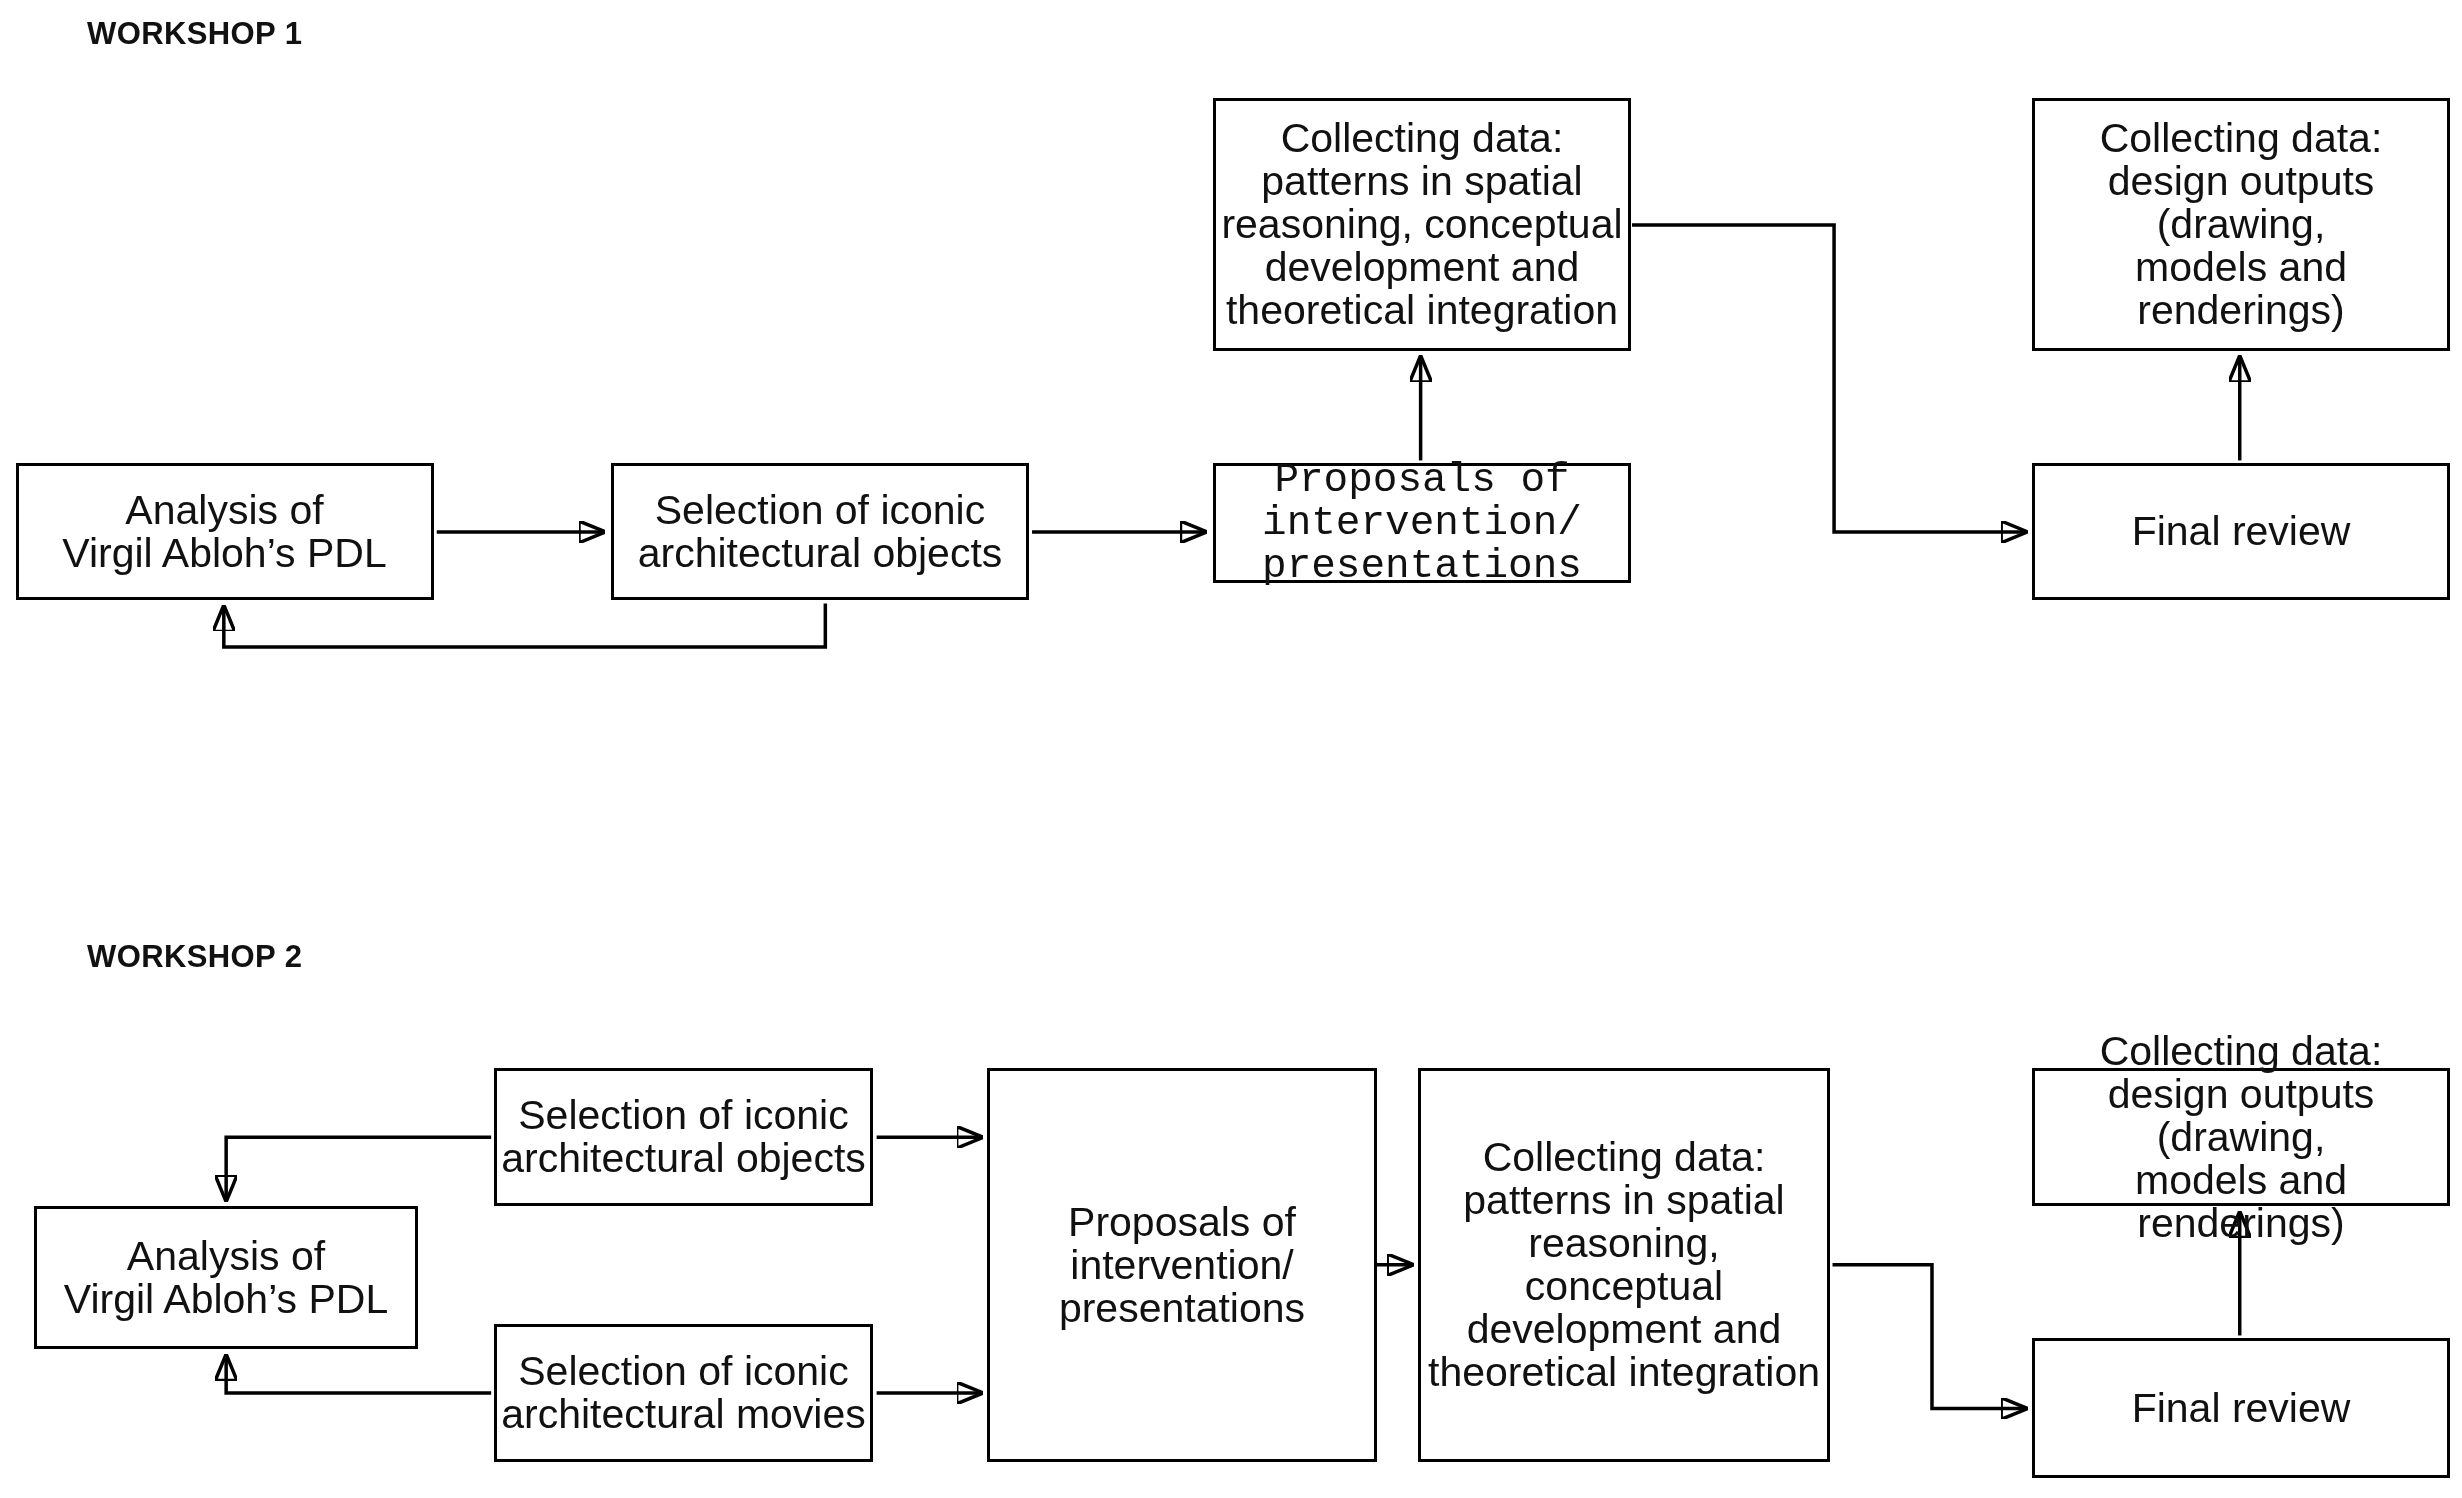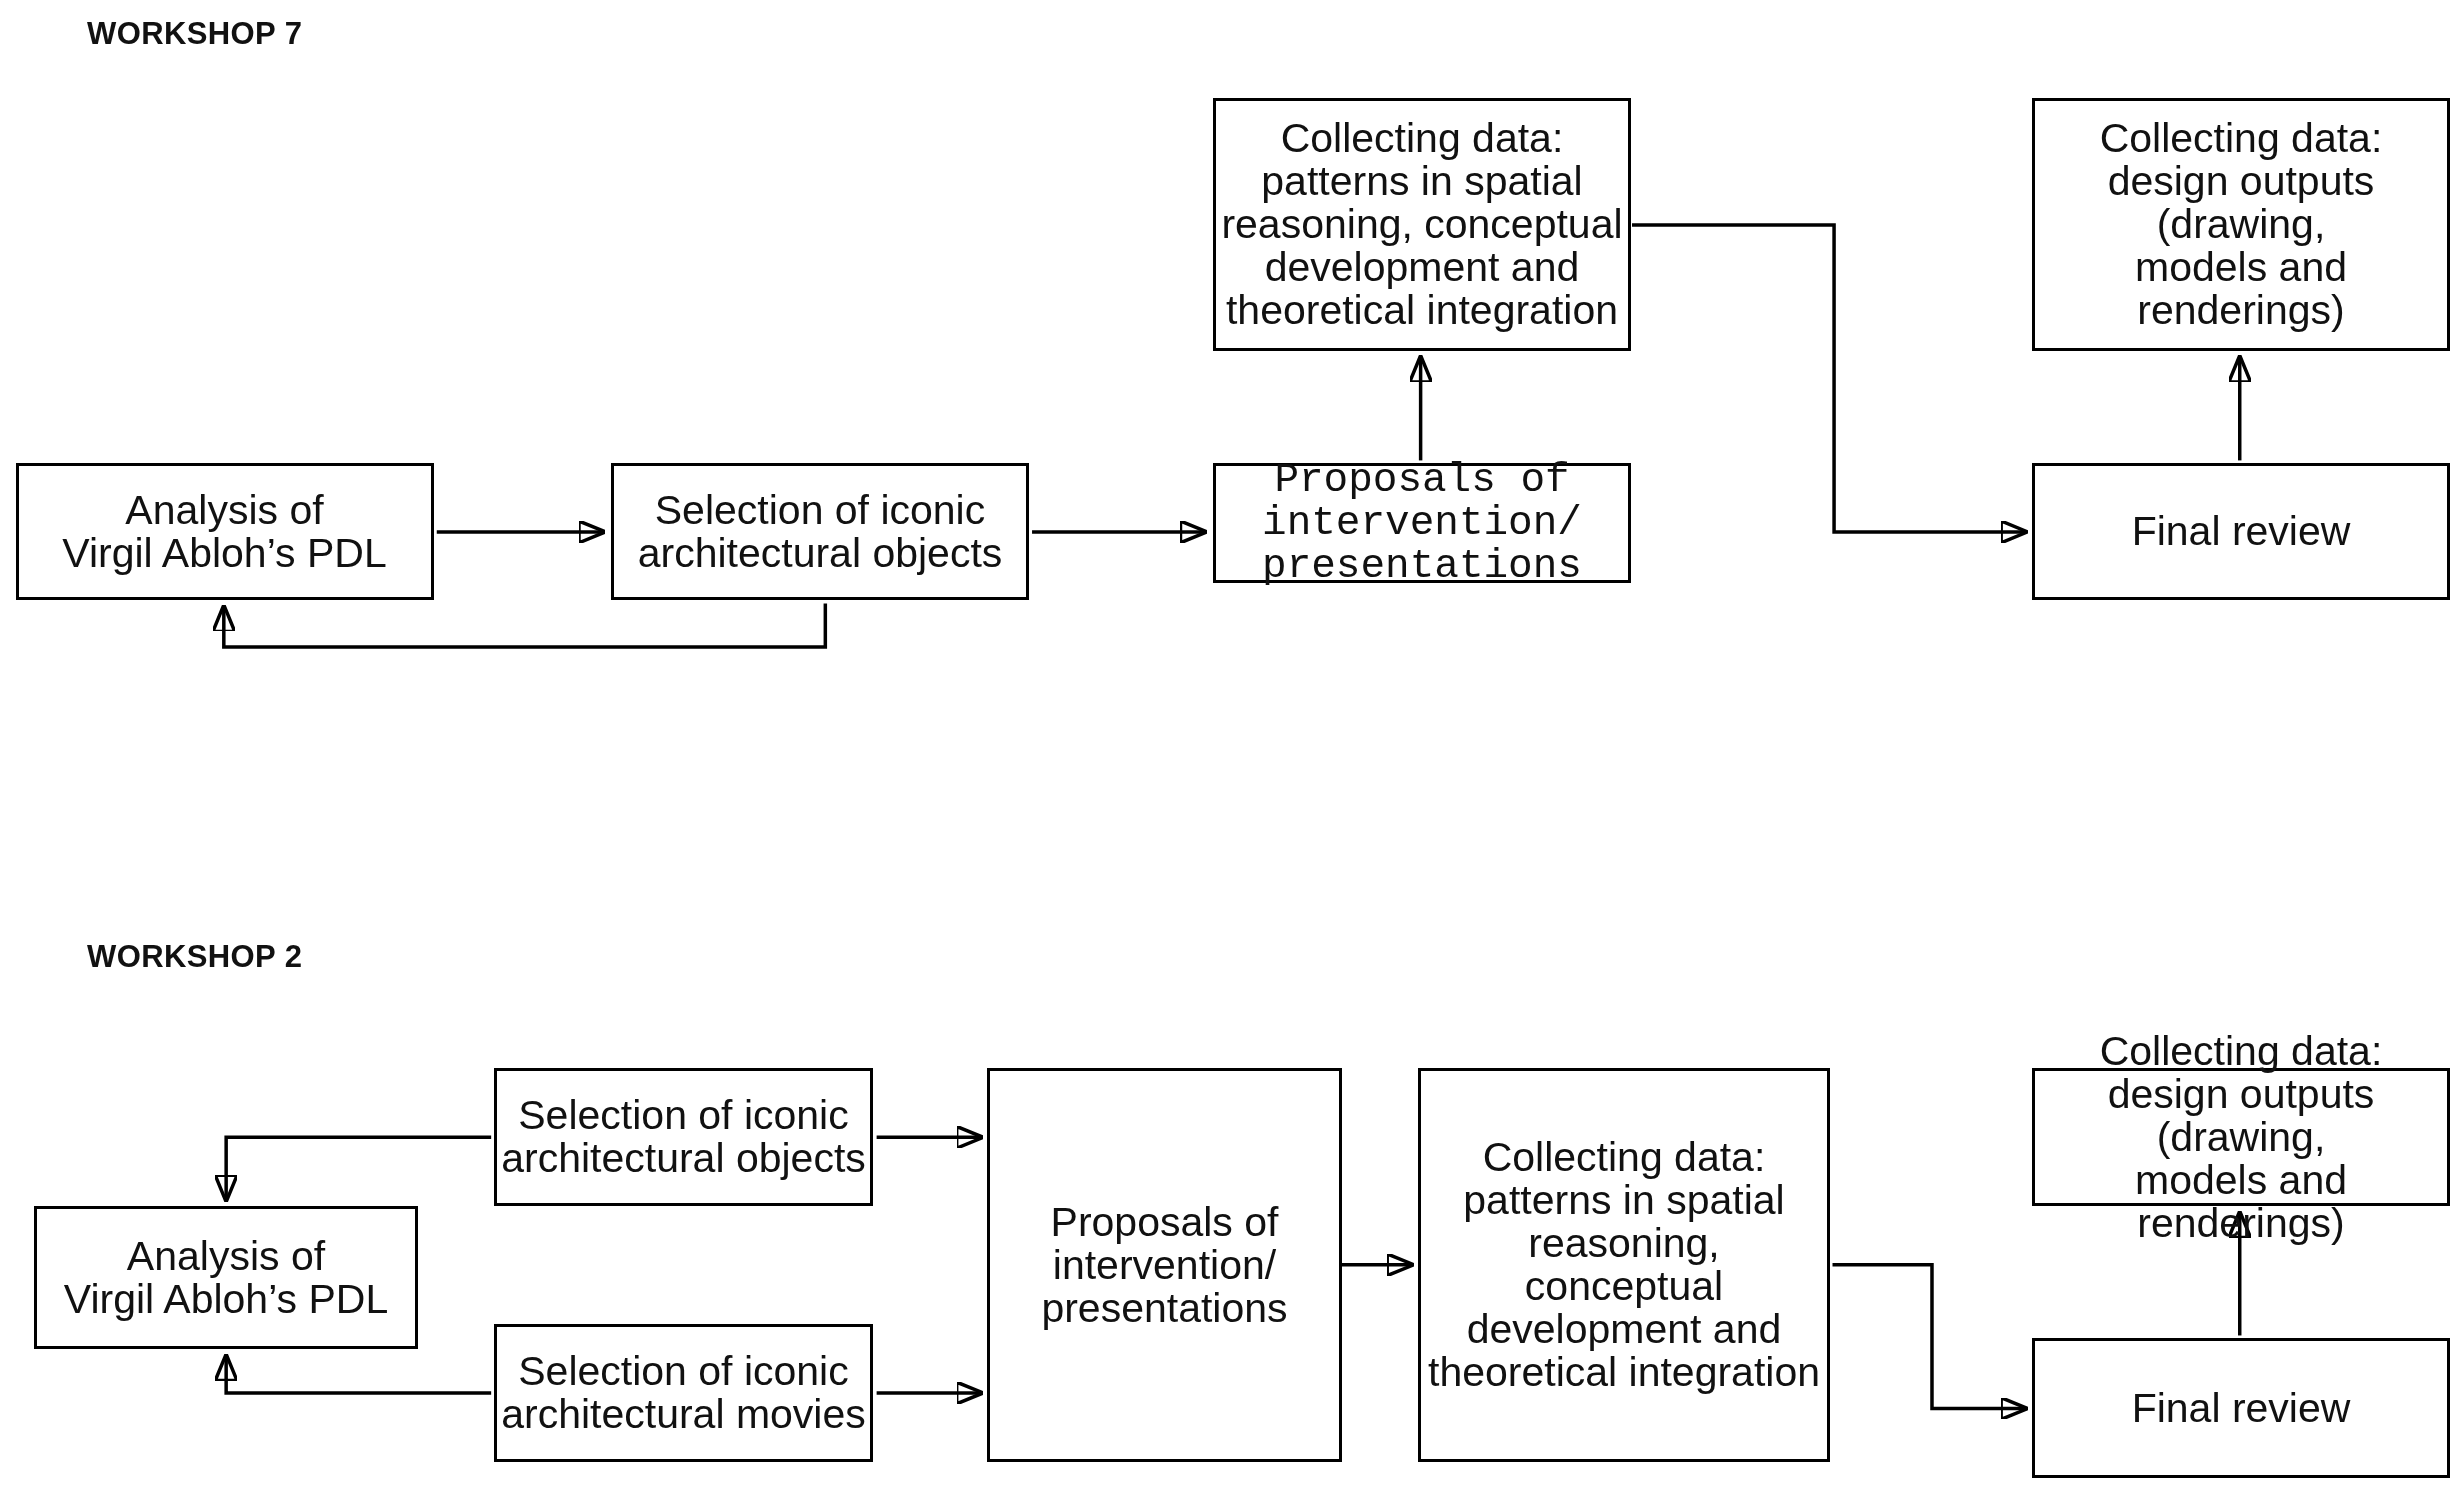--- a/index.html
+++ b/index.html
@@ -76,21 +76,21 @@
 
     <path d="M 1128 1463 H 1264" marker-end="url(#arrow)"></path>
     <path d="M 1128 1792 H 1264" marker-end="url(#arrow)"></path>
     <path d="M 1718 1627 H 1818" marker-end="url(#arrow)"></path>
     <path d="M 2358 1627 H 2486 V 1812 H 2608" marker-end="url(#arrow)"></path>
     <path d="M 2882 1718 V 1559" marker-end="url(#arrow)"></path>
     <path d="M 632 1463 H 291 V 1545" marker-end="url(#arrow)"></path>
     <path d="M 632 1792 H 291 V 1743" marker-end="url(#arrow)"></path>
   </svg>
 
-  <div class="section-title" style="left:87px; top:15.5px;">WORKSHOP 7</div>
+  <div class="section-title" style="left:87px; top:15.5px;">WORKSHOP 1</div>
 
   <div class="box" style="left:15.5px; top:463px; width:418px; height:137px;">Analysis of
 Virgil Abloh’s PDL</div>
 
   <div class="box" style="left:611px; top:463px; width:418px; height:137px;">Selection of iconic
 architectural objects</div>
 
   <div class="box" style="left:1213px; top:463px; width:418px; height:120px;font-family:Liberation Mono, monospace;">Proposals of intervention/
 presentations</div>
 
@@ -110,21 +110,21 @@
 
   <div class="box" style="left:34px; top:1206px; width:384px; height:143px;">Analysis of
 Virgil Abloh’s PDL</div>
 
   <div class="box" style="left:494px; top:1068px; width:379px; height:138px;">Selection of iconic
 architectural objects</div>
 
   <div class="box" style="left:494px; top:1324px; width:379px; height:138px;">Selection of iconic
 architectural movies</div>
 
-  <div class="box" style="left:987px; top:1068px; width:355px; height:394px;">Proposals of
+  <div class="box" style="left:987px; top:1068px; width:390px; height:394px;">Proposals of
 intervention/
 presentations</div>
 
   <div class="box" style="left:1418px; top:1068px; width:412px; height:394px;">Collecting data:
 patterns in spatial
 reasoning, conceptual
 development and
 theoretical integration</div>
 
   <div class="box" style="left:2032px; top:1068px; width:418px; height:138px;">Collecting data:

